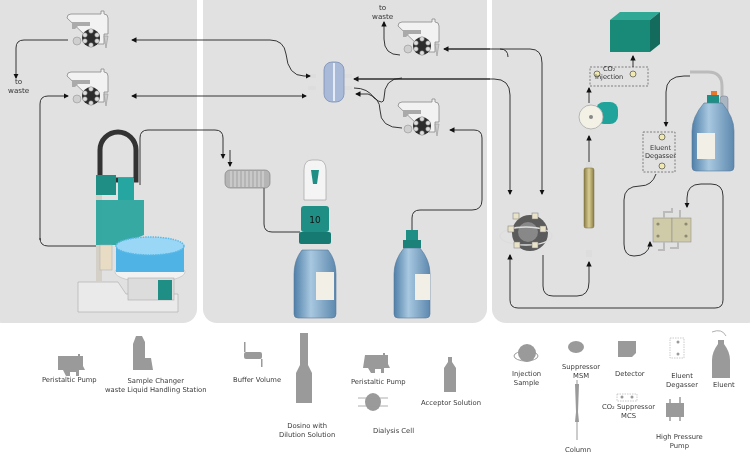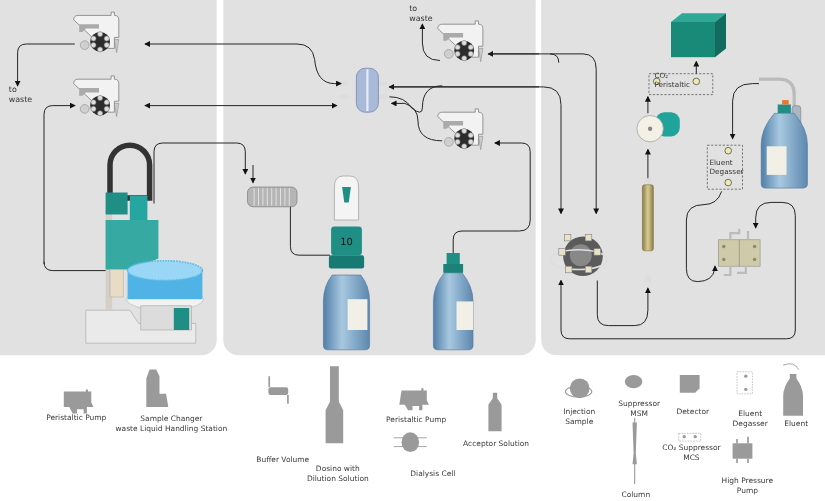--- a/index.html
+++ b/index.html
@@ -2,21 +2,21 @@
 <html><head>
 <meta charset="utf-8">
 <style>
   html,body{margin:0;padding:0;}
   body{width:750px;height:455px;background:#ffffff;position:relative;overflow:hidden;font-family:"DejaVu Sans",sans-serif;}
   .panel{position:absolute;top:-12px;height:335px;background:#e1e1e2;border-radius:14px;}
   #p1{left:-12px;width:209px;}
   #p2{left:203px;width:284px;}
   #p3{left:492px;width:270px;}
   svg.main{position:absolute;left:0;top:0;}
-  .lbl{position:absolute;font-size:7.2px;color:#333;line-height:9px;white-space:nowrap;}
+  .lbl{position:absolute;font-size:7.2px;color:#333;text-align:center;line-height:9px;white-space:nowrap;}
   .leg{position:absolute;font-size:6.8px;color:#3a3a3a;text-align:center;line-height:8.5px;white-space:pre;}
   .g{fill:#9a9a9a;}
 </style>
 </head>
 <body>
 
 <div class="panel" id="p1"></div>
 <div class="panel" id="p2"></div>
 <div class="panel" id="p3"></div>
 
@@ -207,21 +207,21 @@
     <path d="M690,76 h-6 q-18,0 -18,16 V126" marker-end="url(#ar)"></path>
     <path d="M656,174 q-4,12 -16,12 q-16,0 -16,14 v44 q0,12 10,12 q14,0 16,-12 v-2" marker-end="url(#ar)"></path>
   </g>
 </svg>
 
 <div class="lbl" style="left:8px;top:77px;white-space:pre;">to
 waste</div>
 <div class="lbl" style="left:372px;top:3px;white-space:pre;">to
 waste</div>
 <div class="lbl" style="left:595px;top:66px;white-space:pre;font-size:6.6px;line-height:7.5px;">CO₂
-Peristaltic</div>
+Injection</div>
 <div class="lbl" style="left:645px;top:144px;white-space:pre;font-size:6.6px;line-height:8px;">Eluent
 Degasser</div>
 
 <svg class="main" width="750" height="455" viewBox="0 0 750 455" style="pointer-events:none;">
   <g class="g">
     <path d="M58,356 h20 v-2 h2 v2 h3 v10 l2,4 h-6 v6 h-3 v-4 h-6 v4 h-4 l-3,-6 h-5 z"></path>
   </g>
   <g class="g">
     <path d="M133,370 v-26 l3,-8 h6 l3,6 v16 h6 l2,12 z"></path>
   </g>
@@ -273,21 +273,21 @@
   </g>
   <g class="g">
     <path d="M718,340 h6 v4 q6,8 6,16 v18 h-18 v-18 q0,-8 6,-16 z"></path>
       <path d="M712,332 q10,-4 14,4" fill="none" stroke="#9a9a9a" stroke-width="0.8"></path>
   </g>
 </svg>
 
 <div class="leg" style="left:42px;top:376px;">Peristaltic Pump</div>
 <div class="leg" style="left:105px;top:377px;">Sample Changer
 waste Liquid Handling Station</div>
-<div class="leg" style="left:233px;top:376px;margin-top:38px;">Buffer Volume</div>
+<div class="leg" style="left:233px;top:376px;">Buffer Volume</div>
 <div class="leg" style="left:279px;top:422px;">Dosino with
 Dilution Solution</div>
 <div class="leg" style="left:351px;top:378px;">Peristaltic Pump</div>
 <div class="leg" style="left:359px;top:427px;padding-left:14px;">Dialysis Cell</div>
 <div class="leg" style="left:421px;top:399px;text-align:center;">Acceptor Solution</div>
 <div class="leg" style="left:512px;top:370px;">Injection
 Sample</div>
 <div class="leg" style="left:562px;top:363px;">Suppressor
 MSM</div>
 <div class="leg" style="left:565px;top:446px;">Column</div>

